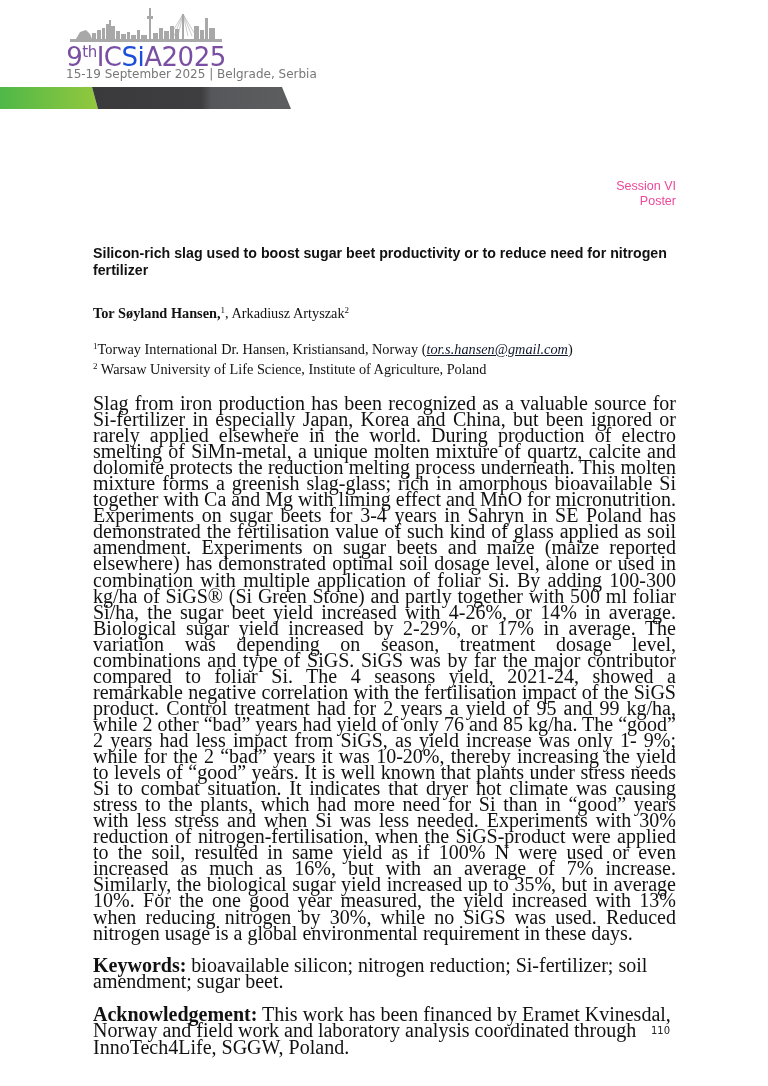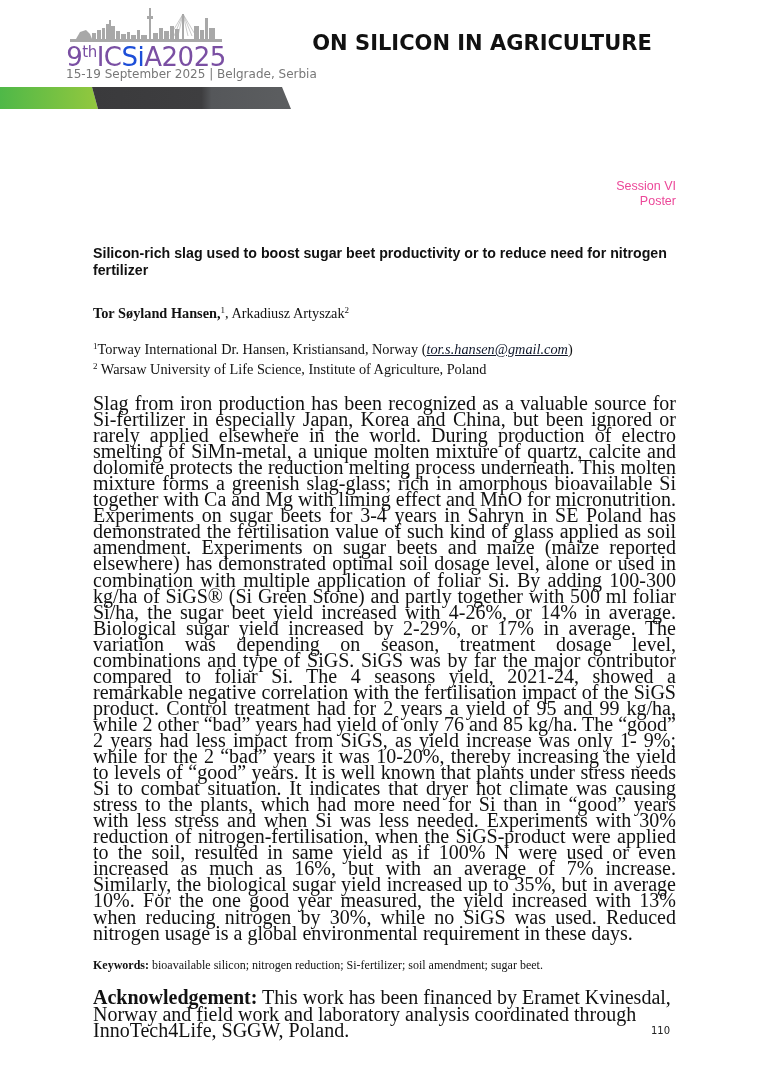--- a/index.html
+++ b/index.html
@@ -14,21 +14,21 @@
   .conf-title { position: absolute; left: 298px; top: 32px; width: 368px; text-align: center; font-family: "DejaVu Sans", sans-serif; font-weight: bold; font-size: 21px; line-height: 22px; color: #111; letter-spacing: 0px; }
   .conf-title sup { font-size: 11px; vertical-align: 8px; }
   .session { position: absolute; right: 92px; top: 179px; text-align: right; font-family: "Liberation Sans", sans-serif; font-size: 12.5px; line-height: 15px; color: #ec4899; }
   .content { position: absolute; left: 93px; top: 245px; width: 583px; }
   .paper-title { font-family: "Liberation Sans", sans-serif; font-weight: bold; font-size: 14.2px; line-height: 17px; margin: 0; color: #111; }
   .authors { margin-top: 23px; font-size: 14.3px; line-height: 17px; }
   .authors sup, .affil sup { font-size: 9px; vertical-align: 5px; }
   .affil { margin-top: 16px; font-size: 14.3px; line-height: 16.5px; }
   .affil a { color: #0f172a; text-decoration: underline; font-style: italic; }
   .abstract { margin-top: 18px; font-size: 20px; line-height: 16.05px; text-align: justify; }
-  .keywords { margin-top: 16px; font-size: 12px; line-height: 16.5px; }
+  .keywords { margin-top: 16px; font-size: 20px; line-height: 16.5px; }
   .ack { margin-top: 16px; font-size: 20px; line-height: 16.5px; }
   .page-num { position: absolute; left: 651px; top: 1025px; font-family: "DejaVu Sans", sans-serif; font-size: 10px; color: #222; }
   b { font-weight: bold; }
 </style>
 </head>
 <body>
 
 <div class="logo">
   <svg class="skyline" viewBox="0 0 152 36">
     <g fill="#a8a8a8">
@@ -83,21 +83,20 @@
       <stop offset="0.55" stop-color="#3e3e40"></stop>
       <stop offset="0.6" stop-color="#55575a"></stop>
       <stop offset="1" stop-color="#5c5e60"></stop>
     </linearGradient>
   </defs>
   <polygon points="0,0 92,0 98,22 0,22" fill="url(#gg)"></polygon>
   <polygon points="92,0 282,0 291,22 98,22" fill="url(#dg)"></polygon>
 </svg>
 
 <div class="conf-title">
-  <div>ON SILICON IN AGRICULTURE</div>
 </div>
 
 <div class="session">
   <div>Session VI</div>
   <div>Poster</div>
 </div>
 
 <div class="content">
   <h1 class="paper-title">Silicon-rich slag used to boost sugar beet productivity or to reduce need for nitrogen fertilizer</h1>
 

